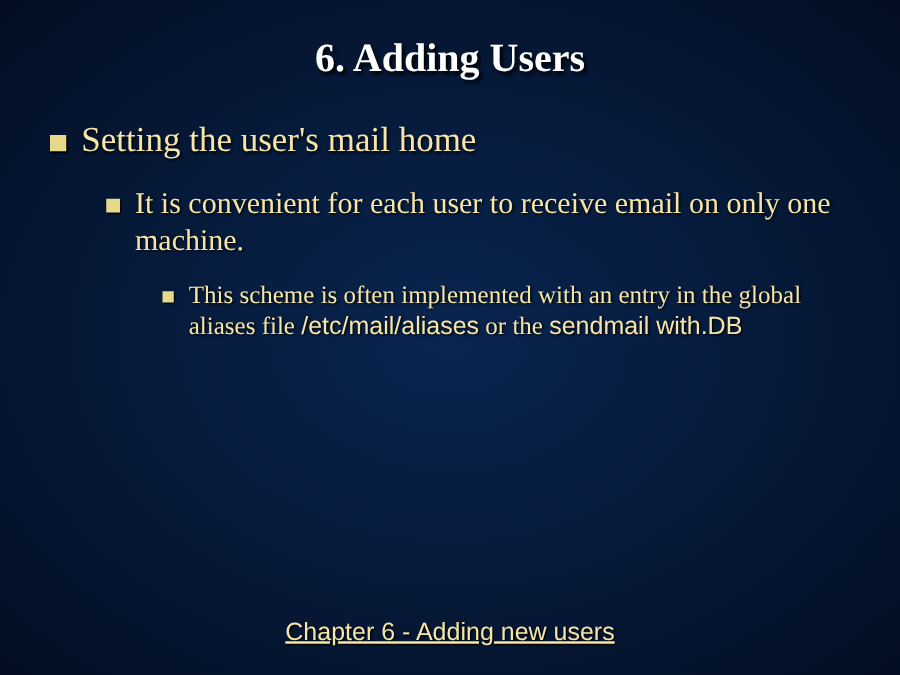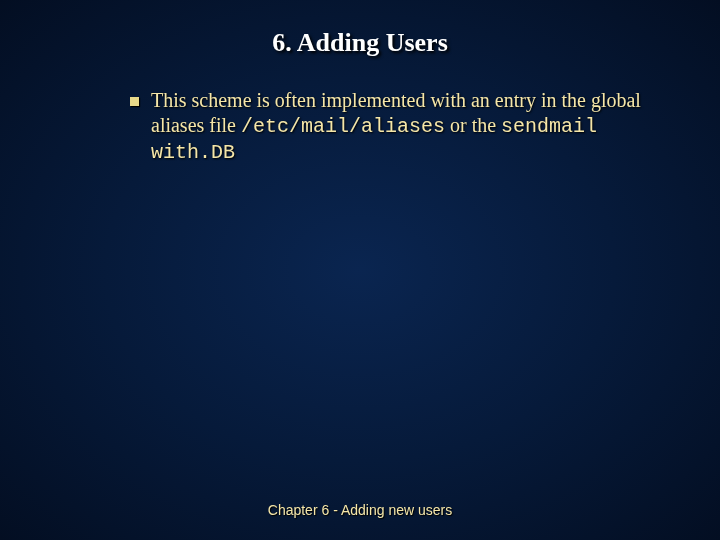--- a/index.html
+++ b/index.html
@@ -17,21 +17,21 @@
   }
   .slide {
     width: 100%;
     height: 100%;
     box-sizing: border-box;
     padding: 20px 40px 0 40px;
     position: relative;
   }
   .title {
     text-align: center;
-    font-size: 26px;
+    font-size: 32px;
     font-weight: bold;
     color: #ffffff;
     margin: 8px 0 30px 0;
     text-shadow: 2px 2px 3px #000;
   }
   .level1 {
     font-size: 28px;
     color: #f5e6a8;
     margin-left: 0px;
     margin-bottom: 18px;
@@ -62,41 +62,50 @@
     background: #e8d98a;
     margin-top: 0.45em;
     margin-right: 12px;
     flex-shrink: 0;
     box-shadow: 1px 1px 1px #000;
   }
   .sq-lg { width: 13px; height: 13px; }
   .sq-md { width: 11px; height: 11px; }
   .sq-sm { width: 9px; height: 9px; }
   .text { flex: 1; line-height: 1.25; }
-  .mono { font-family: Liberation Mono, monospace; }
+  .mono { font-family: Liberation Sans, sans-serif; }
   .footer {
     position: absolute;
     bottom: 22px;
     width: 100%;
     left: 0;
     text-align: center;
-    font-size: 14px;
+    font-size: 20px;
     font-family: Arial, Helvetica, sans-serif;
     color: #f5e6a8;
     text-shadow: 1px 1px 1px #000;
+    text-decoration: underline;
   }
 </style>
 </head>
 <body>
 
 <div class="slide">
 
   <div class="title">6. Adding Users</div>
 
+  <div class="level1">
+    <span class="bullet-sq sq-lg"></span>
+    <span class="text">Setting the user's mail home</span>
+  </div>
 
+  <div class="level2">
+    <span class="bullet-sq sq-md"></span>
+    <span class="text">It is convenient for each user to receive email on only one machine.</span>
+  </div>
 
   <div class="level3">
     <span class="bullet-sq sq-sm"></span>
     <span class="text">
       <span>This scheme is often implemented with an entry in the global aliases file </span><span class="mono">/etc/mail/aliases</span><span> or the </span><span class="mono">sendmail with.DB</span>
     </span>
   </div>
 
 
 </div>

